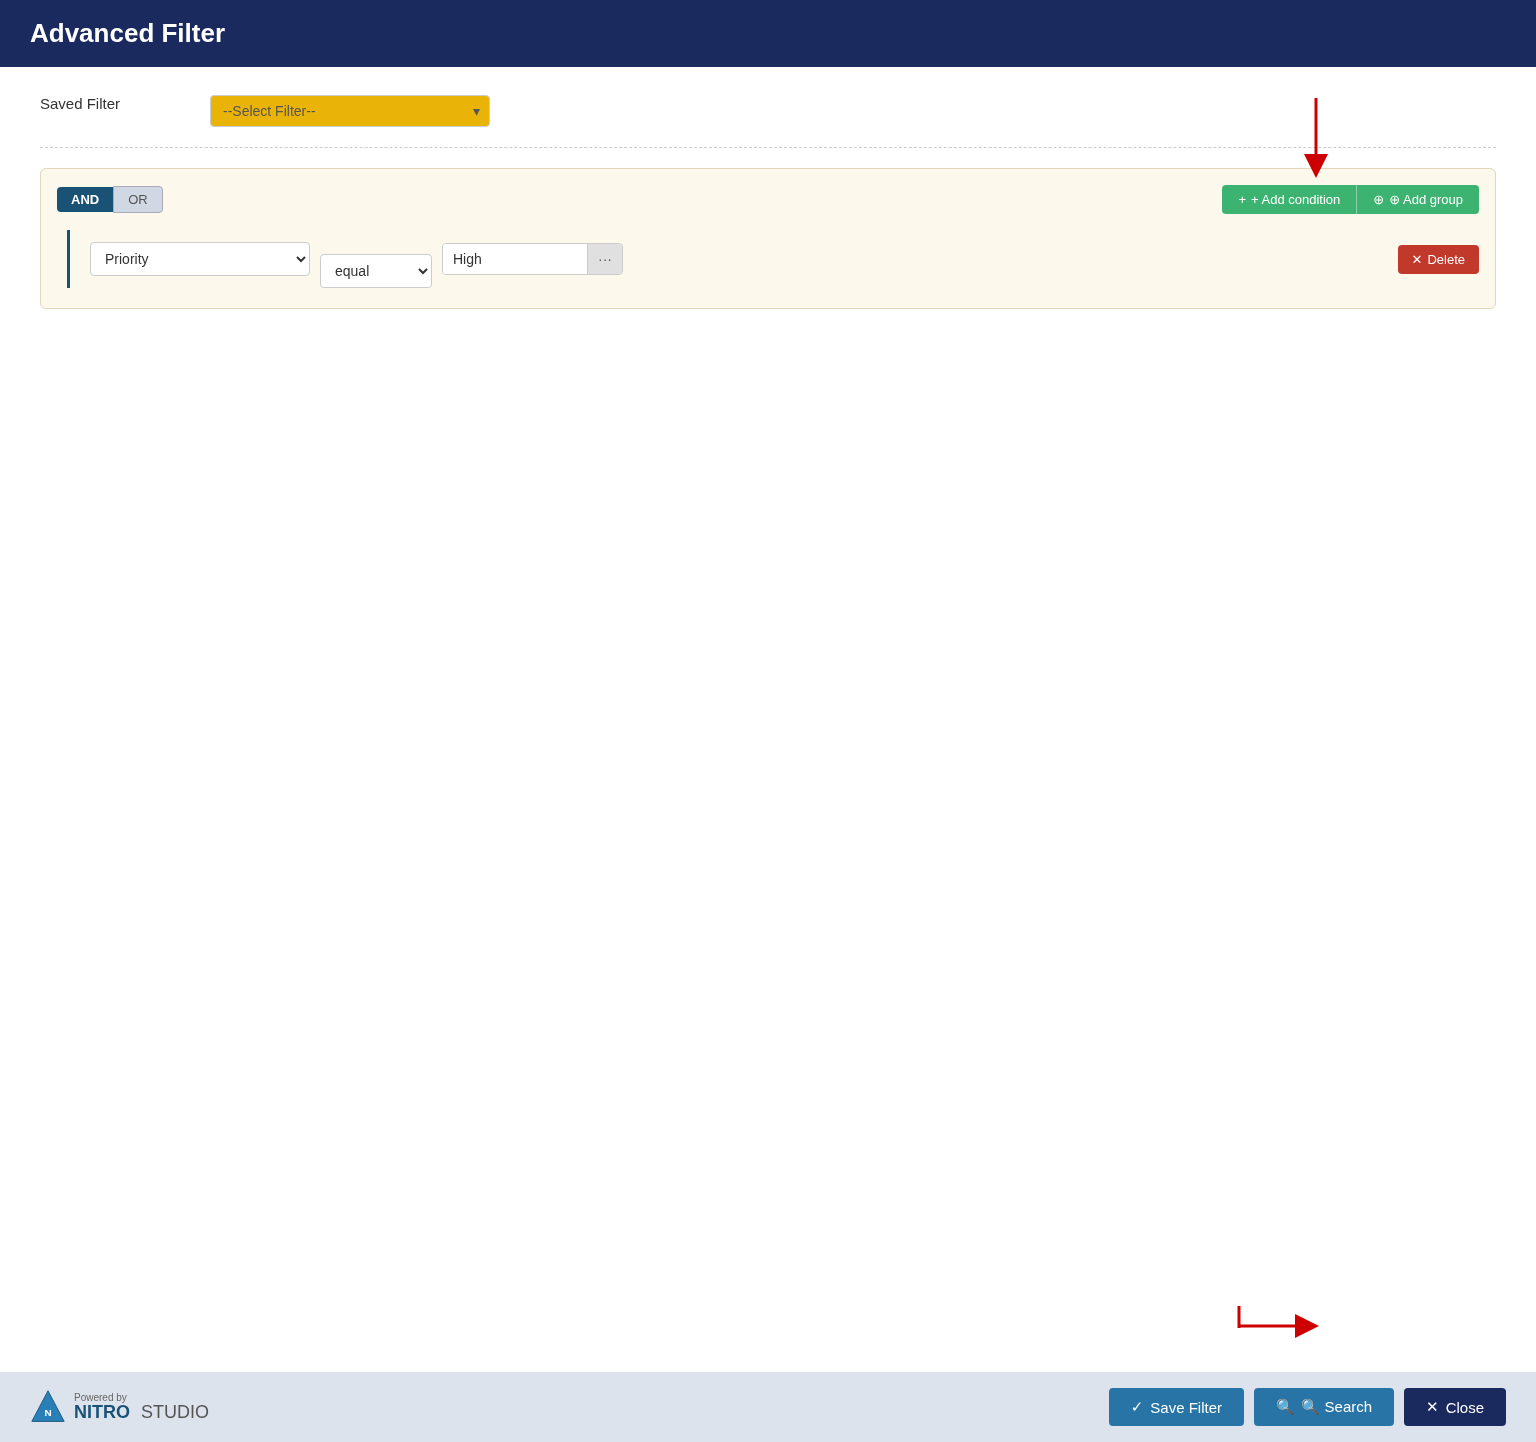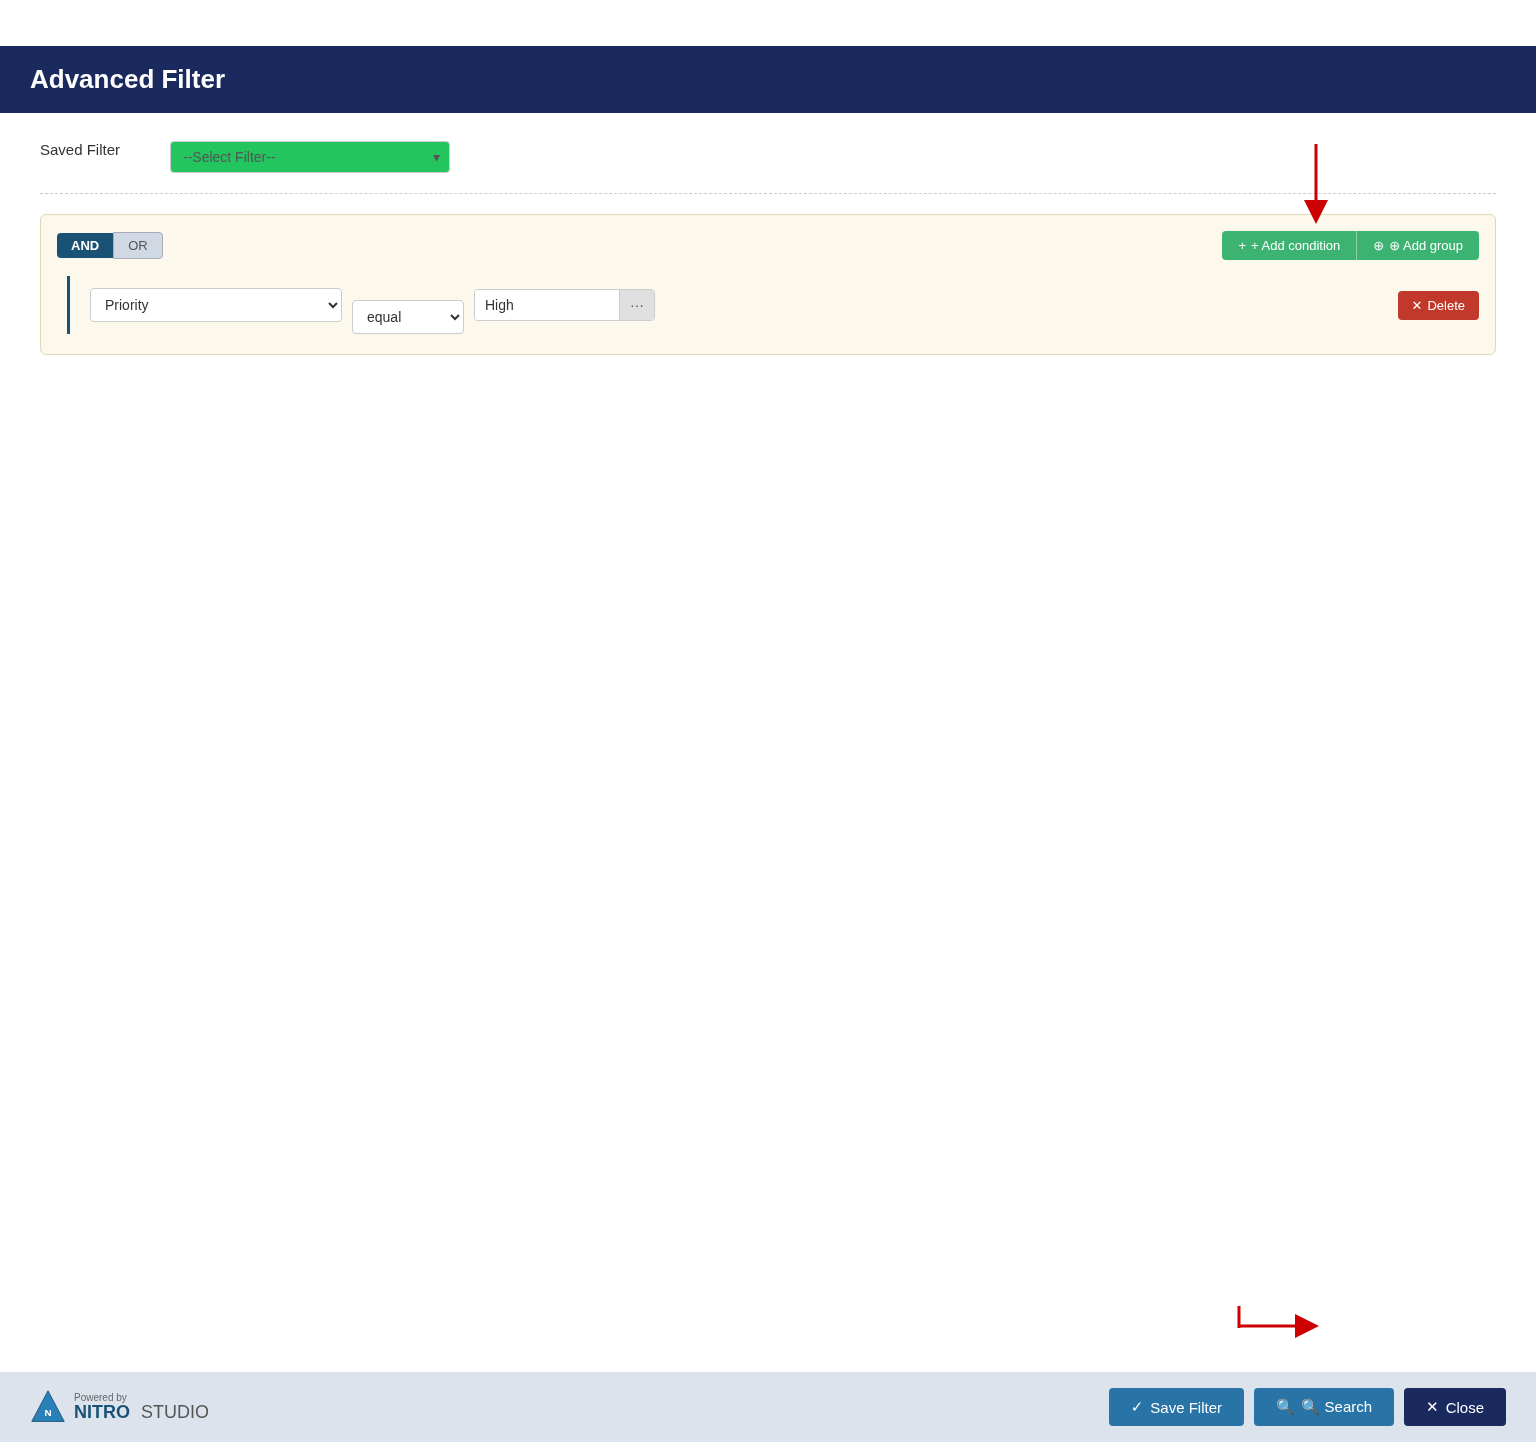--- a/index.html
+++ b/index.html
@@ -11,21 +11,20 @@
       min-height: 1442px;
       display: flex;
       flex-direction: column;
     }
 
     
     .header {
       background-color: #1a2a5e;
       padding: 18px 30px;
       color: #fff;
-      margin-top: 46px;
     }
     .header h1 {
       font-size: 26px;
       font-weight: bold;
       color: #fff;
     }
 
     
     .main-content {
       flex: 1;
@@ -45,23 +44,24 @@
       color: #333;
       min-width: 130px;
     }
     .saved-filter-select {
       width: 280px;
       padding: 7px 12px;
       border: 1px solid #ccc;
       border-radius: 4px;
       font-size: 14px;
       color: #555;
-      background: #22c55e;
+      background: #eab308;
       appearance: none;
       cursor: pointer;
+      margin-left: 40px;
     }
     .select-wrapper {
       position: relative;
       display: inline-block;
     }
     .select-wrapper::after {
       content: '▾';
       position: absolute;
       right: 10px;
       top: 50%;
@@ -166,21 +166,21 @@
     .condition-select {
       padding: 7px 10px;
       border: 1px solid #ccc;
       border-radius: 4px;
       font-size: 14px;
       color: #333;
       background: #fff;
       cursor: pointer;
     }
     .field-select {
-      width: 252px;
+      width: 220px;
     }
     .operator-select {
       width: 112px;
       margin-top: 24px;
     }
 
     .value-input-wrapper {
       display: flex;
       align-items: center;
       border: 1px solid #ccc;

